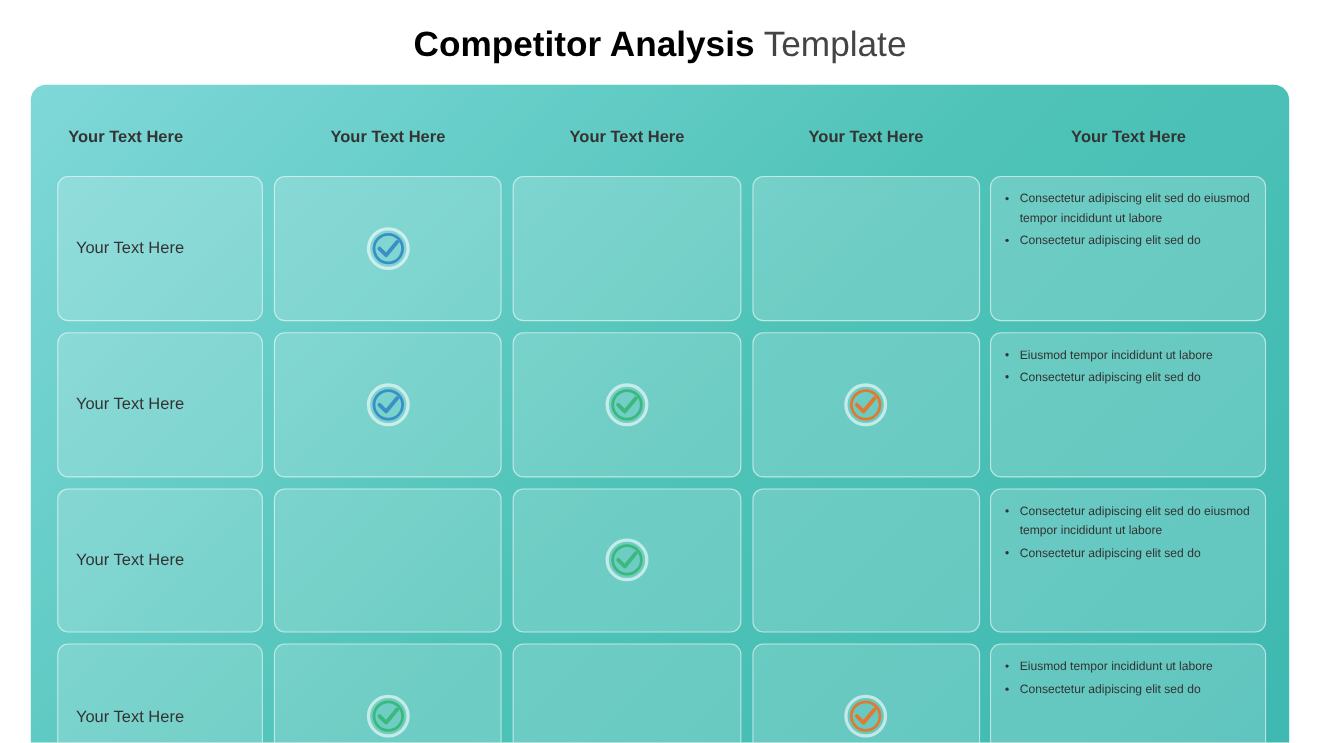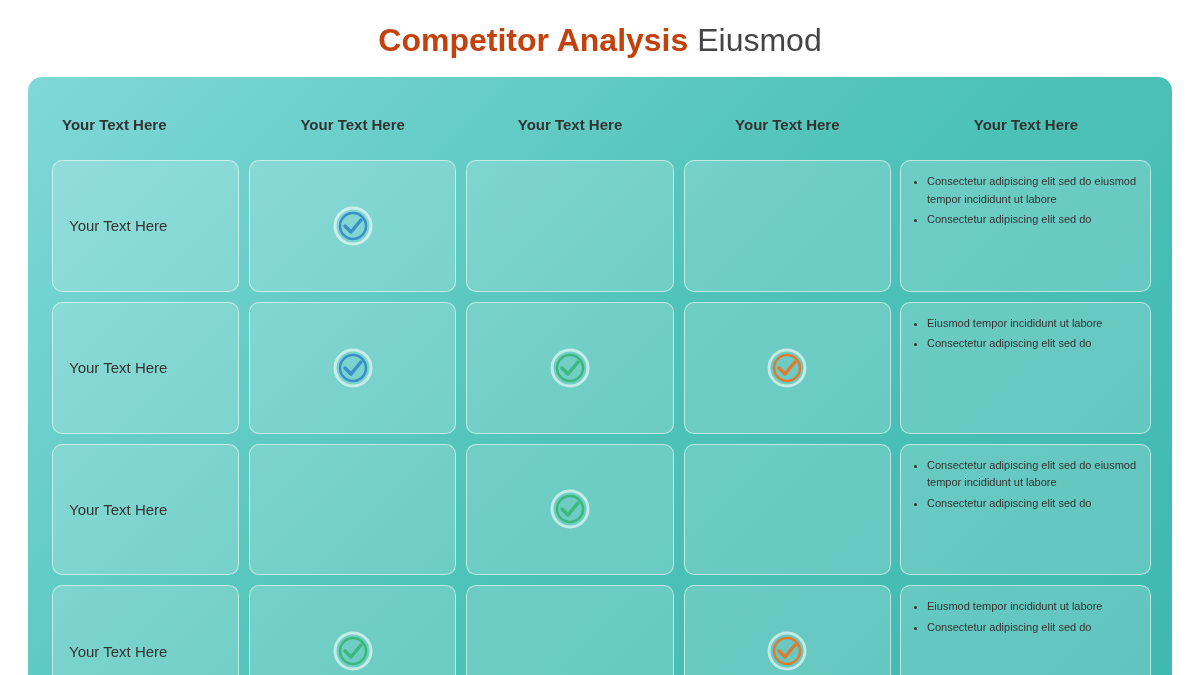--- a/index.html
+++ b/index.html
@@ -12,21 +12,21 @@
     }
     .page-title {
       text-align: center;
       padding: 22px 0 18px 0;
       font-size: 32px;
       color: #444;
       font-weight: 400;
     }
     .page-title strong {
       font-weight: 700;
-      color: #c2410c;
+      color: #000000;
     }
     .table-container {
       margin: 0 28px;
       background: linear-gradient(135deg, #7fd8d8 0%, #4fc3b8 50%, #3db8b0 100%);
       border-radius: 14px;
       padding: 16px 16px 16px 16px;
       height: 661px;
     }
     .full-table {
       display: grid;
@@ -90,21 +90,21 @@
       padding-left: 14px;
     }
     .inner-box.notes li {
       margin-bottom: 3px;
     }
   </style>
 </head>
 <body>
 
 <h1 class="page-title">
-  <strong>Competitor Analysis</strong><span> Eiusmod</span>
+  <strong>Competitor Analysis</strong><span> Template</span>
 </h1>
 
 <div class="table-container">
   <div class="full-table">
 
     <div class="col-label first">Your Text Here</div>
     <div class="col-label">Your Text Here</div>
     <div class="col-label">Your Text Here</div>
     <div class="col-label">Your Text Here</div>
     <div class="col-label">Your Text Here</div>

